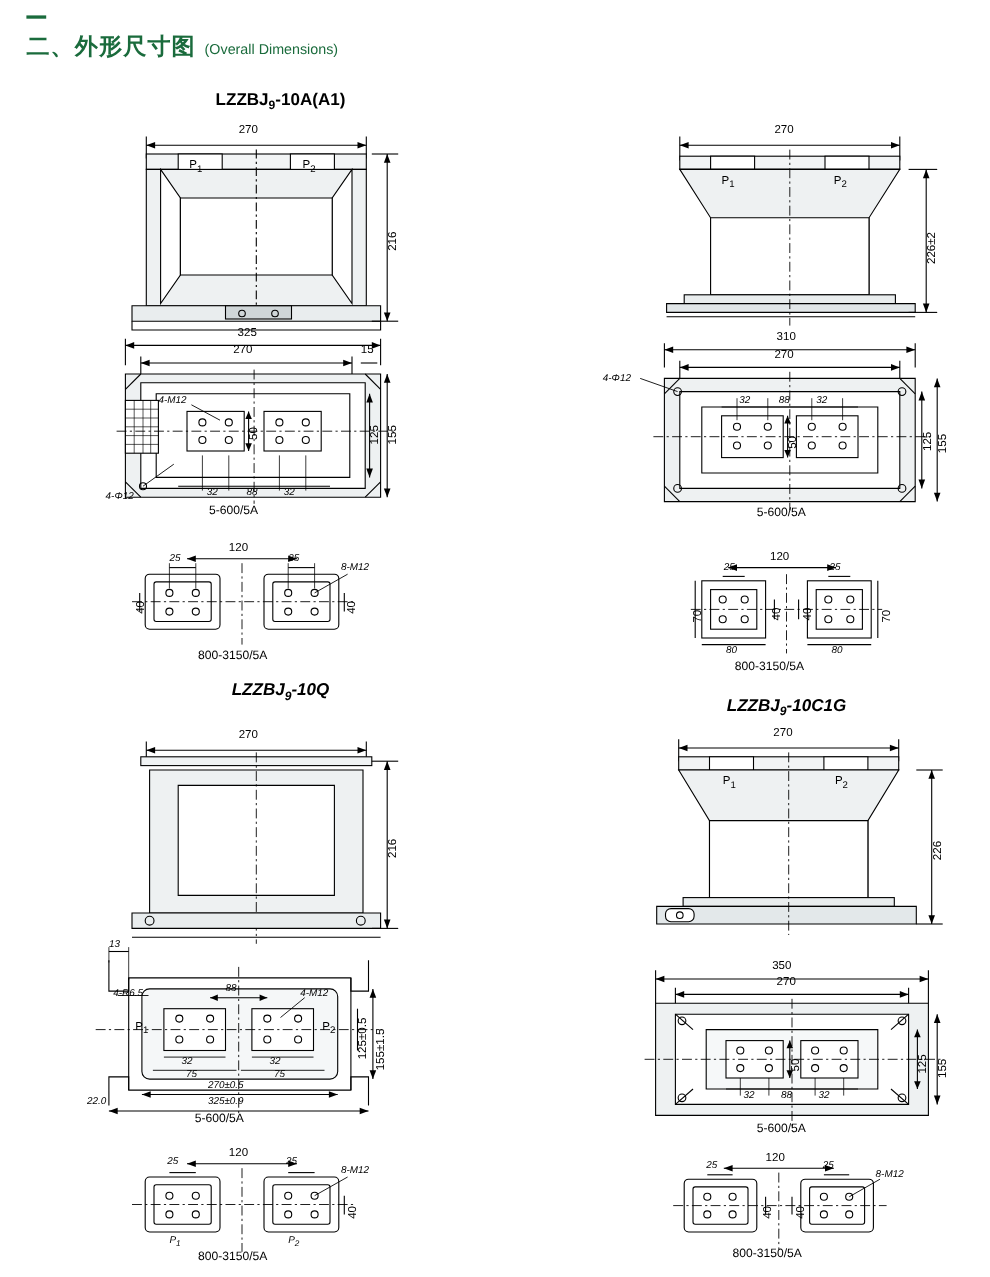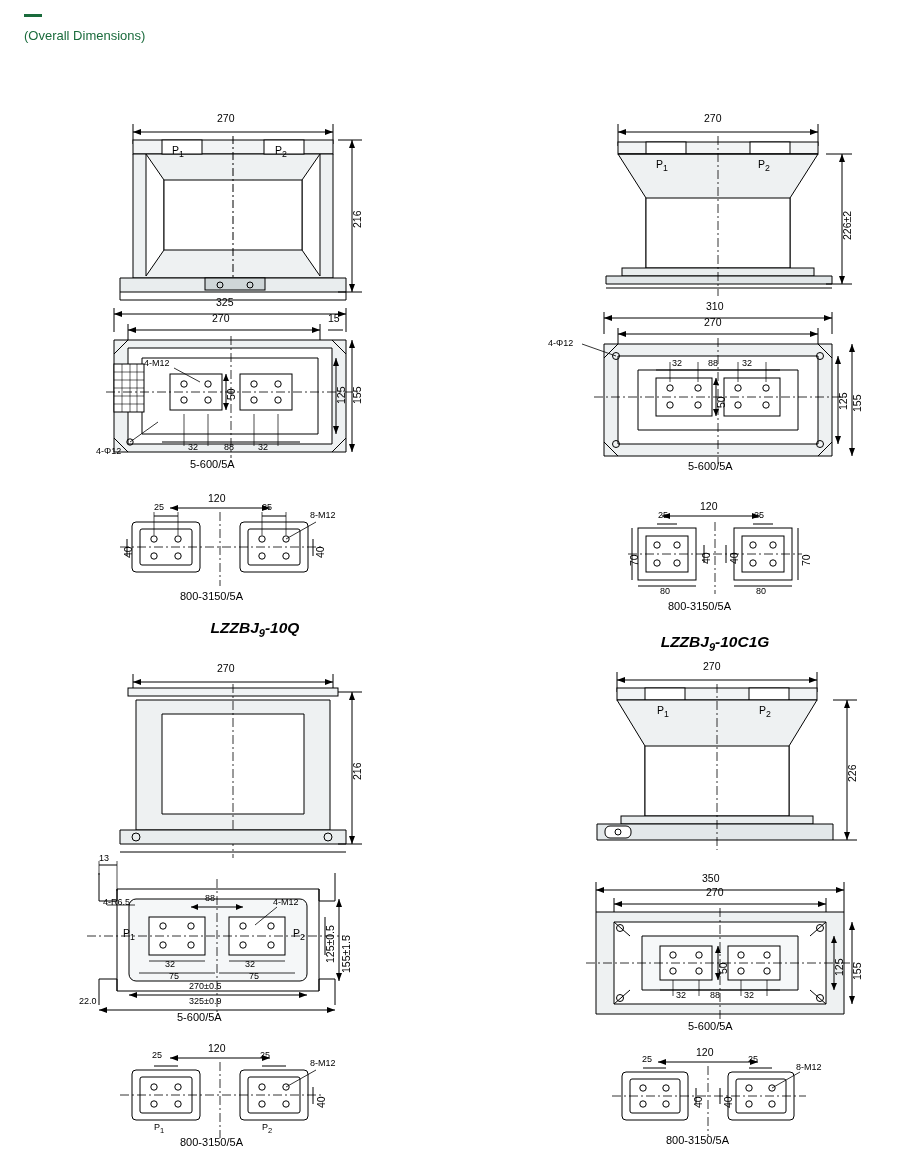--- a/index.html
+++ b/index.html
@@ -16,35 +16,39 @@
   .hdr .en{font-size:13px;color:#1a6b3c;}
   .hdr-line{position:absolute;left:24px;top:14px;width:18px;height:3px;background:#1a6b3c;}
 
   
   .qtitle{position:absolute;font-size:15.5px;font-weight:bold;text-align:center;white-space:nowrap;}
   .qtitle sub{font-size:11px;}
 
   
   .blk{position:absolute;}
   .lbl{position:absolute;font-size:10.5px;white-space:nowrap;}
-  .lbl.sm{font-size:9px;}
+  .lbl.sm{font-size:9px;font-style:italic;}
   .vlbl{position:absolute;font-size:10.5px;white-space:nowrap;transform-origin:left top;}
   .cap{position:absolute;font-size:11px;white-space:nowrap;}
   svg{display:block;overflow:visible;}
 </style>
 </head>
 <body>
 
 <div class="page">
 
   <div class="hdr-line"></div>
   <div class="hdr">
+    <span class="cn">二、外形尺寸图</span>
     <span class="en">(Overall  Dimensions)</span>
   </div>
 
+  <div class="qtitle" style="left:110px;top:82px;width:290px;">
+    <span>LZZBJ</span><sub>9</sub><span>-10A(A1)</span>
+  </div>
   <div class="qtitle" style="left:110px;top:619px;width:290px;font-style:italic;">
     <span>LZZBJ</span><sub>9</sub><span>-10Q</span>
   </div>
   <div class="qtitle" style="left:570px;top:633px;width:290px;font-style:italic;">
     <span>LZZBJ</span><sub>9</sub><span>-10C1G</span>
   </div>
 
   <div class="blk" style="left:100px;top:110px;width:280px;height:200px;">
     <svg width="280" height="200">
 

